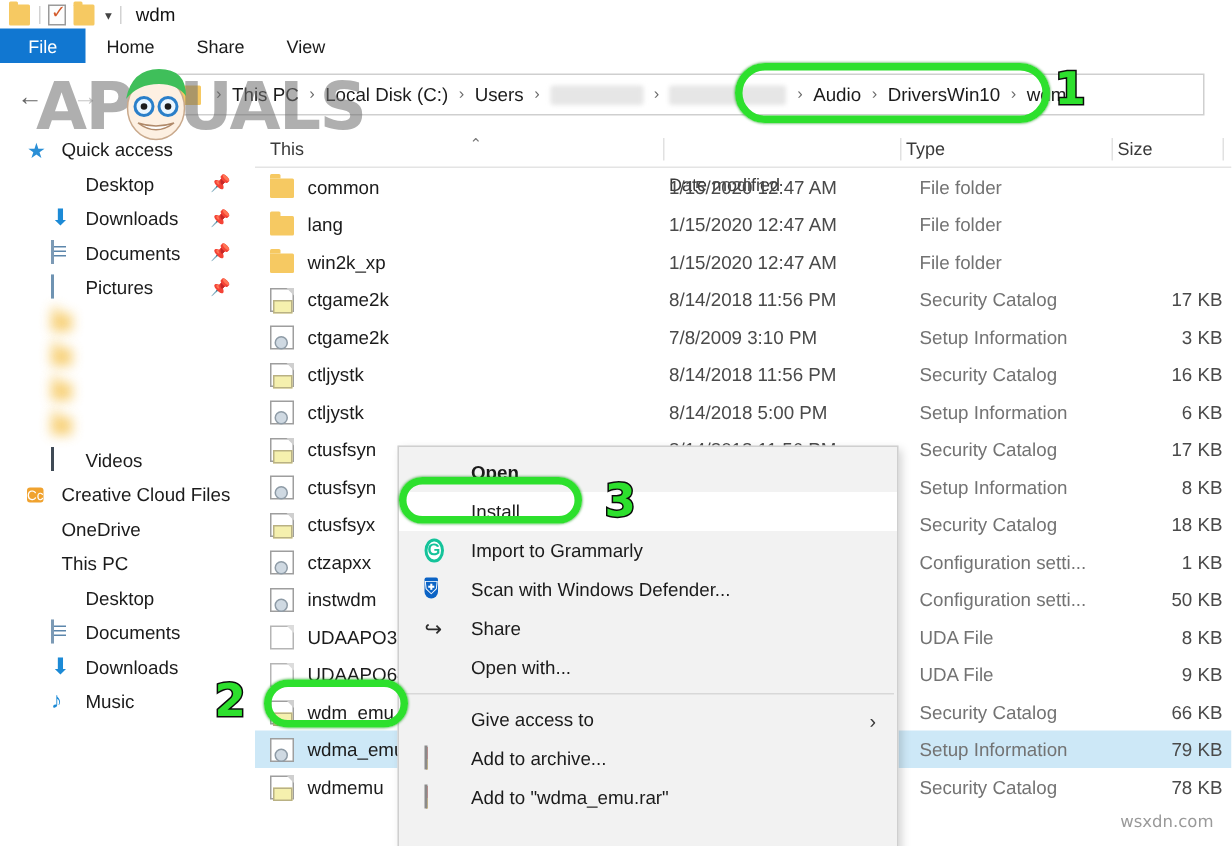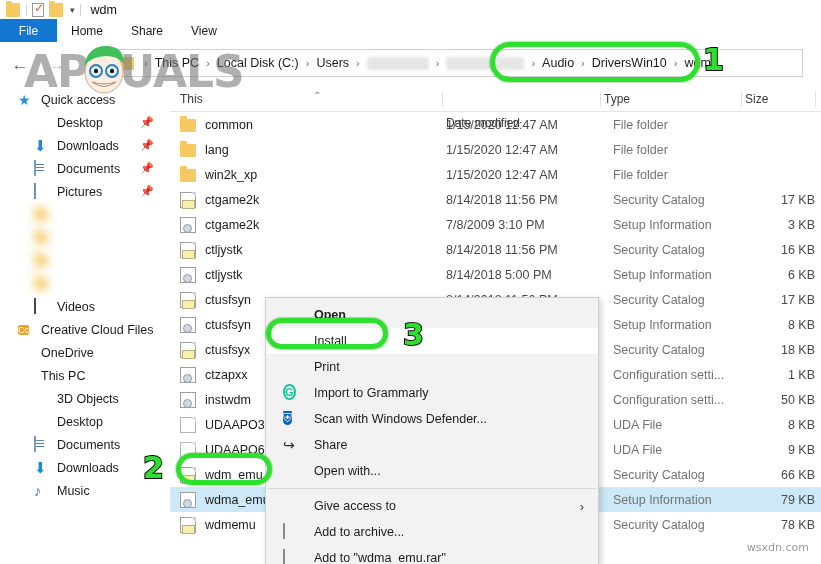--- a/index.html
+++ b/index.html
@@ -297,24 +297,20 @@
         <span class="nav-ico"><span class="ic-cc">Cc</span></span>
         <span>Creative Cloud Files</span>
       </div>
       <div class="nav-item">
         <span class="nav-ico"><span class="ic-cloud"></span></span>
         <span>OneDrive</span>
       </div>
       <div class="nav-item">
         <span class="nav-ico"><span class="ic-pc"></span></span>
         <span>This PC</span>
-      </div>
-      <div class="nav-item indent">
-        <span class="nav-ico"><span class="ic-3d"></span></span>
-        <span>3D Objects</span>
       </div>
       <div class="nav-item indent">
         <span class="nav-ico"><span class="ic-desktop"></span></span>
         <span>Desktop</span>
       </div>
       <div class="nav-item indent">
         <span class="nav-ico"><span class="ic-doc"></span></span>
         <span>Documents</span>
       </div>
       <div class="nav-item indent">
@@ -498,23 +494,20 @@
 
   <div class="ctxmenu">
     <div id="ctxitems">
         <div class="mi bold">
           <span>Open</span>
         </div>
         <div class="mi hl">
           <span>Install</span>
         </div>
         <div class="mi">
-          <span>Print</span>
-        </div>
-        <div class="mi">
           <span class="mi-ico"><span class="ic-gram">G</span></span>
           <span>Import to Grammarly</span>
         </div>
         <div class="mi">
           <span class="mi-ico"><span class="ic-shield">⛨</span></span>
           <span>Scan with Windows Defender...</span>
         </div>
         <div class="mi">
           <span class="mi-ico"><span class="ic-share">↪</span></span>
           <span>Share</span>

